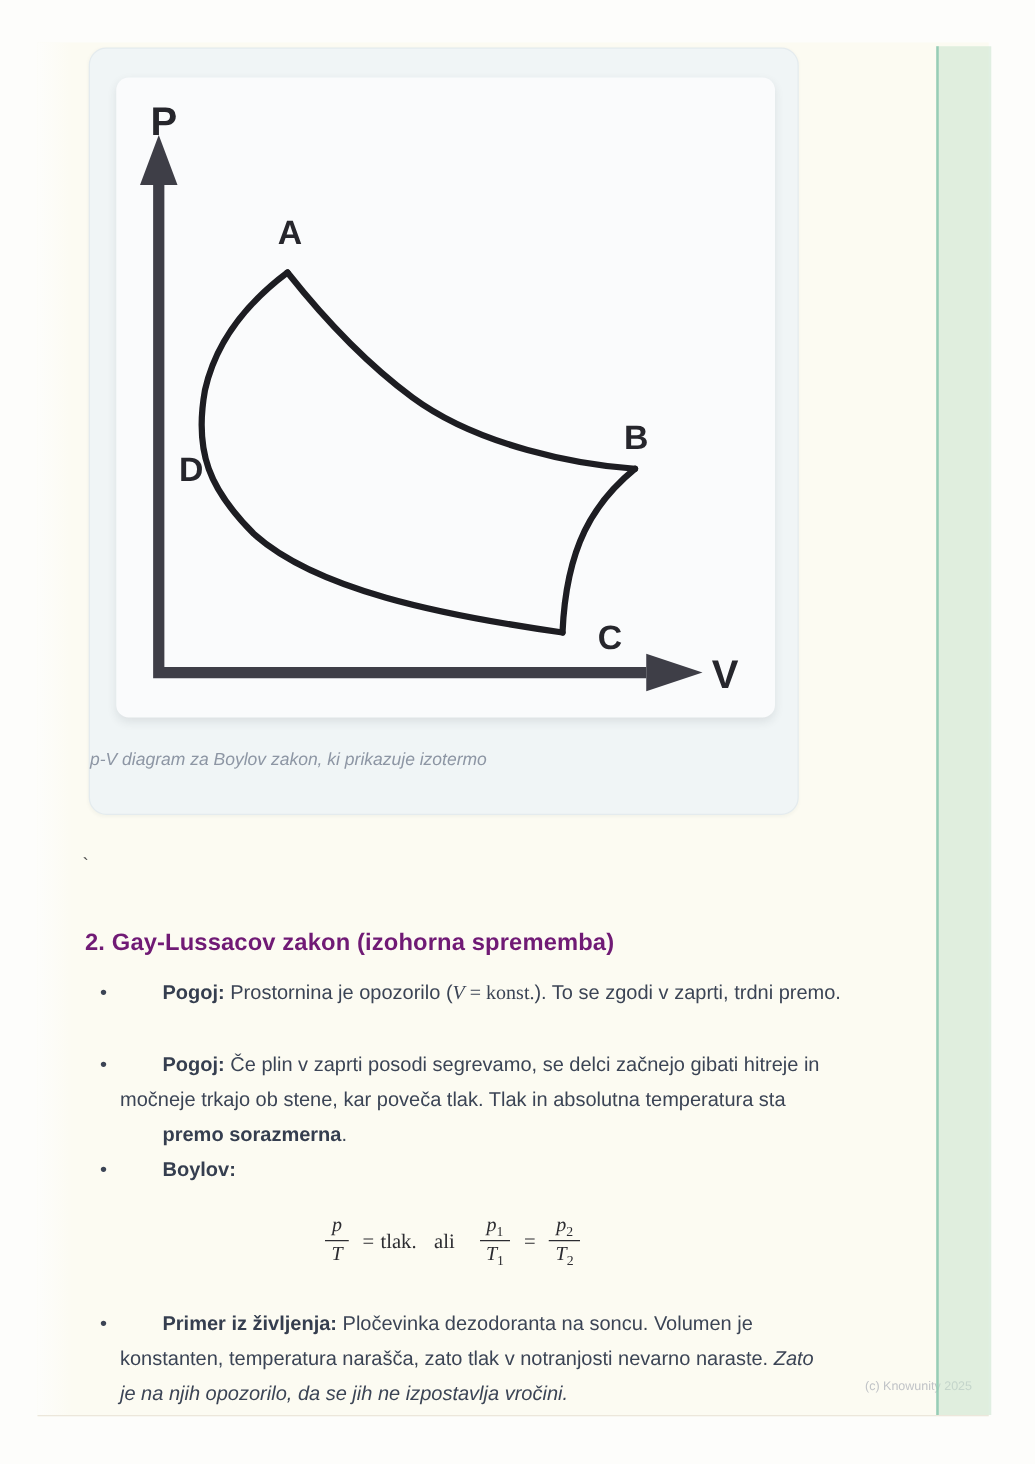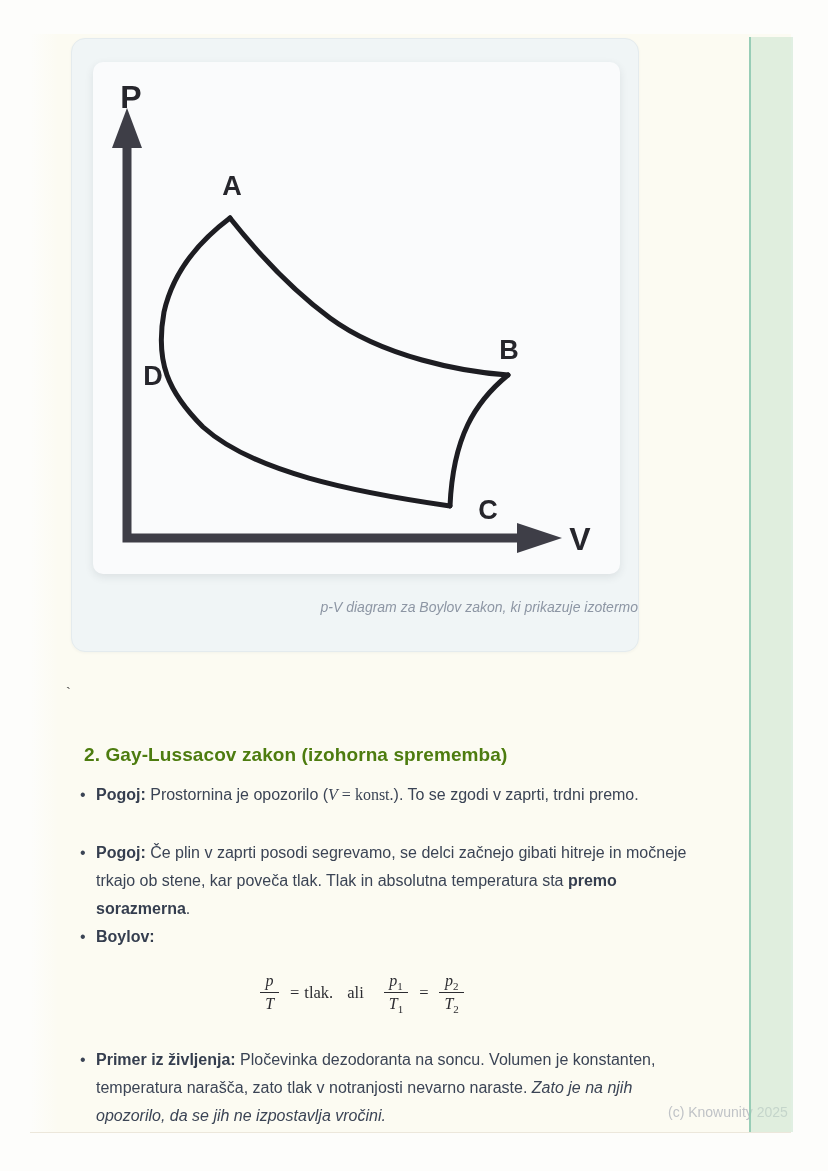--- a/index.html
+++ b/index.html
@@ -14,51 +14,51 @@
   .green-bar{position:absolute;left:749px;top:37px;width:42px;height:1095px;
         background:rgba(200,228,206,0.55);border-left:2px solid rgba(138,199,175,0.85);
         z-index:5;}
   
   .card{position:absolute;left:71px;top:38px;width:566px;height:612px;
         background:#f0f5f6;border:1px solid #e4ebee;border-radius:14px;
         box-shadow:0 1px 3px rgba(30,40,50,0.04);z-index:2;}
   .panel{position:absolute;left:21px;top:23px;width:527px;height:512px;
         background:#fafbfc;border-radius:10px;
         box-shadow:0 3px 8px rgba(40,50,60,0.10);}
-  .caption{position:absolute;left:0;top:560px;width:100%;text-align:right;
+  .caption{position:absolute;left:0;top:560px;width:100%;text-align:left;
         font-style:italic;font-size:14px;color:#8d96a4;}
   
   .stray{position:absolute;left:66px;top:684px;font-size:15px;color:#4a4a4a;z-index:2;}
-  .heading{position:absolute;left:84px;top:744px;font-size:19px;font-weight:700;
-        color:#4d7c0f;letter-spacing:0.1px;z-index:2;}
+  .heading{position:absolute;left:68px;top:744px;font-size:19px;font-weight:700;
+        color:#701a75;letter-spacing:0.1px;z-index:2;}
   .bullet{position:absolute;left:80px;padding-left:16px;font-size:16px;
         line-height:28px;color:#3b4455;z-index:2;}
   .bullet .dot{position:absolute;left:0;top:0;}
   .b1{top:781px;width:628px;}
   .b2{top:839px;width:612px;}
   .b3{top:923px;width:612px;}
   .b4{top:1046px;width:566px;}
-  .bold{font-weight:700;color:#353e4f;}
+  .bold{font-weight:700;color:#353e4f;margin-left:34px;}
   .ital{font-style:italic;}
   .mathv{font-family:"Liberation Serif",serif;font-style:italic;}
   .mathu{font-family:Liberation Serif, serif;}
   
   .formula-wrap{position:absolute;left:95px;top:972px;width:534px;
         display:flex;justify-content:center;z-index:2;}
   .formula-row{display:flex;align-items:center;font-family:"Liberation Serif",serif;
         font-size:16.5px;color:#2c2c31;}
   .frac{display:inline-flex;flex-direction:column;align-items:stretch;
         text-align:center;font-size:16px;margin:0 6px;}
   .fnum{padding:0 5px 2px;border-bottom:1.4px solid #2c2c31;font-style:italic;}
   .fden{padding:2px 5px 0;font-style:italic;}
   .frac sub{font-style:normal;font-size:11px;line-height:0;}
   .gap{display:inline-block;width:14px;}
   .eq{margin:0 5px;}
   
-  .watermark{position:absolute;left:668px;top:1104px;font-size:14px;
+  .watermark{position:absolute;left:692px;top:1104px;font-size:10px;
         color:#c0c3c7;z-index:1;white-space:nowrap;}
   svg text{font-family:"Liberation Sans",sans-serif;font-weight:700;}
 </style>
 </head>
 <body>
 
 <div class="screen">
   <div class="page"></div>
   <div class="page-fade"></div>
 

